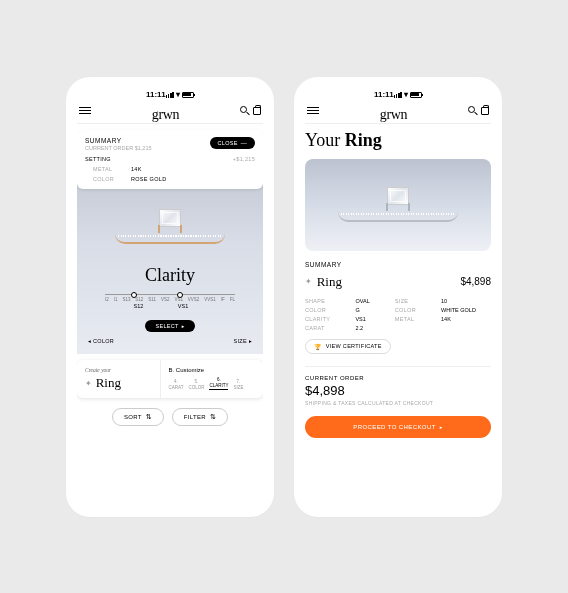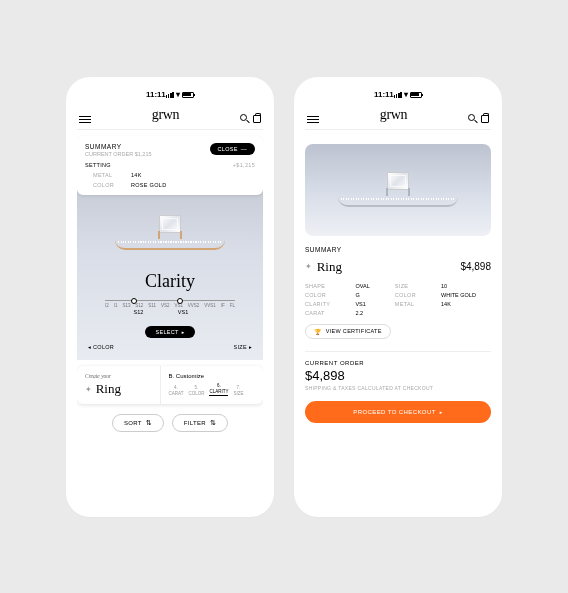--- a/index.html
+++ b/index.html
@@ -7,21 +7,21 @@
 .phone{width:208px;height:440px;background:#fff;border-radius:24px;padding:14px 11px;position:relative;overflow:hidden;display:flex;flex-direction:column;box-shadow:0 1px 2px rgba(0,0,0,.02)}
 .status-bar{display:flex;justify-content:center;align-items:center;font-size:8px;font-weight:600;padding:0 4px 6px;height:14px}
 .status-icons{display:flex;gap:2px;align-items:center}
 .sig{display:flex;gap:.8px;align-items:flex-end}
 .sig span{width:1.5px;background:#000;display:block}
 .sig span:nth-child(1){height:3px}.sig span:nth-child(2){height:4px}.sig span:nth-child(3){height:5px}.sig span:nth-child(4){height:6px}
 .wifi{font-size:8px;line-height:1}
 .bat{width:12px;height:6px;border:.8px solid #000;border-radius:1px;position:relative}
 .bat::after{content:"";position:absolute;right:-2px;top:1px;width:1px;height:2px;background:#000}
 .bat::before{content:"";position:absolute;left:.5px;top:.5px;bottom:.5px;width:8px;background:#000;border-radius:.5px}
-.nav{display:flex;justify-content:space-between;align-items:flex-end;padding:2px 2px 6px;border-bottom:1px solid #eee}
+.nav{display:flex;justify-content:space-between;align-items:flex-start;padding:2px 2px 0;border-bottom:1px solid #eee}
 .ham{width:12px;display:flex;flex-direction:column;gap:2px}
 .ham span{height:1px;background:#000}
 .logo{font-family:Georgia,serif;font-size:14px;font-weight:500;letter-spacing:-0.3px}
 .nav-r{display:flex;gap:6px;align-items:center}
 .search-i{border:1px solid #000;border-radius:50%;width:7px;height:7px;position:relative;margin-top:-2px}
 .search-i::after{content:"";position:absolute;width:4px;height:1px;background:#000;transform:rotate(45deg);left:5px;top:6px}
 .bag-i{border:1px solid #000;border-radius:1px;width:8px;height:8px;position:relative}
 .bag-i::before{content:"";position:absolute;width:4px;height:2px;border:1px solid #000;border-bottom:none;border-radius:2px 2px 0 0;left:1px;top:-3px}
 .scroll{flex:1;overflow:hidden;position:relative}
 .sum-card{background:#fff;border-radius:6px;padding:7px 8px;margin:6px 0 0;box-shadow:0 1px 3px rgba(0,0,0,.1);position:relative;z-index:3}
@@ -247,20 +247,21 @@
         <span></span>
         <span></span>
       </div>
     <div class="logo">grwn</div>
     <div class="nav-r">
       <div class="search-i"></div>
       <div class="bag-i"></div>
     </div>
   </div>
   <div class="scroll">
+    <div class="title"><span>Your </span><b>Ring</b></div>
     <div class="hero">
       <div class="ring-img">
         <div class="ring-base silver"></div>
           <div class="dots-band"></div>
         <div class="stone">
             <div class="stone-rect"></div>
           </div>
         <div class="prongs silver"></div>
       </div>
     </div>

